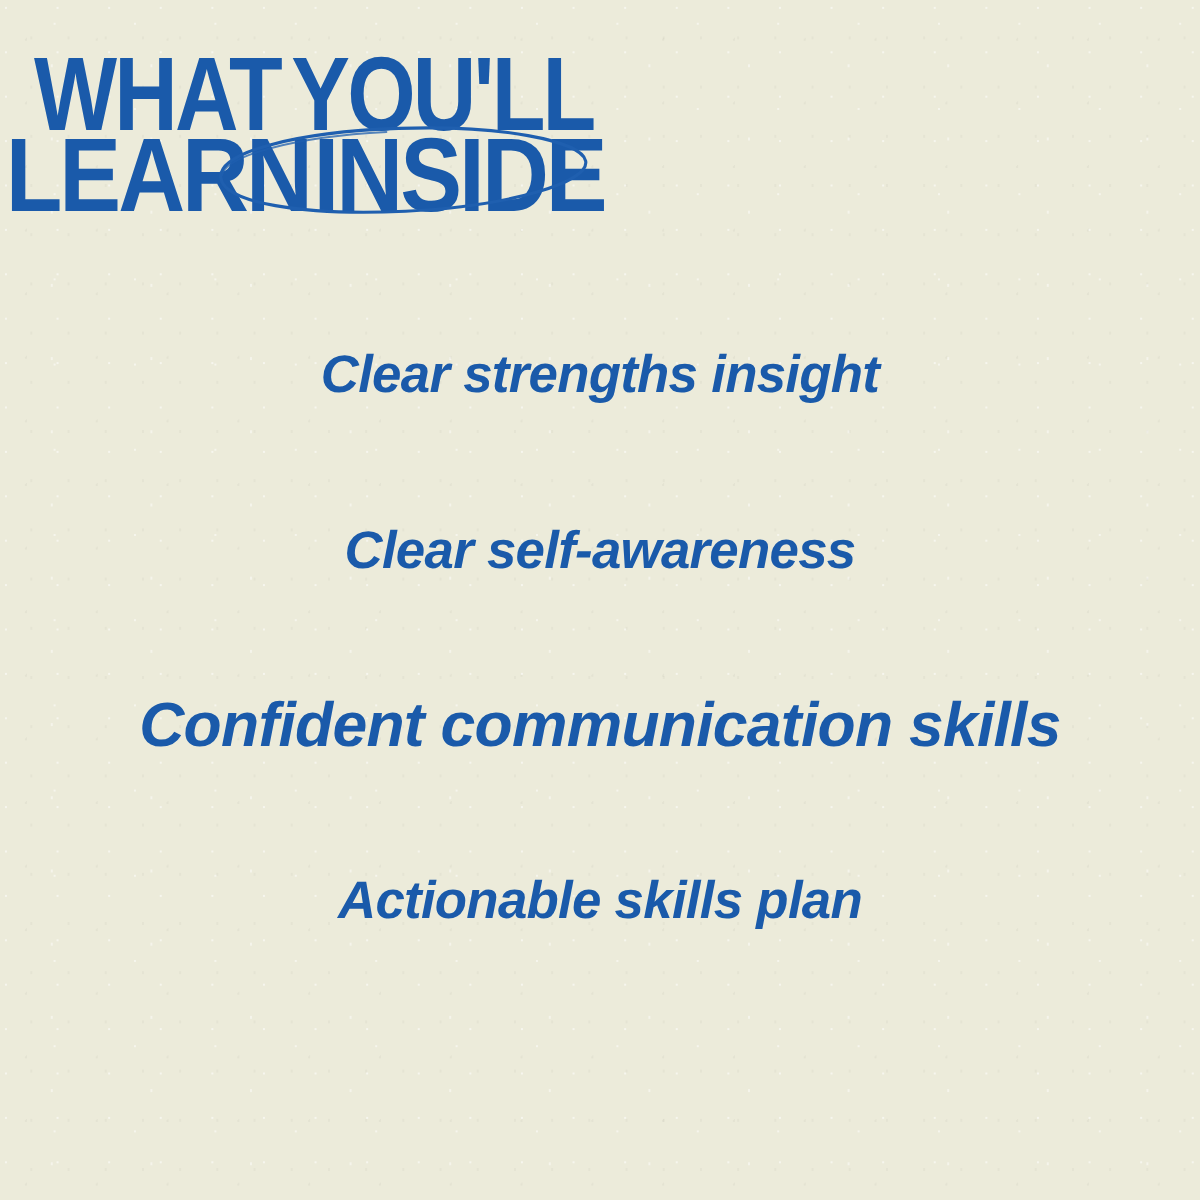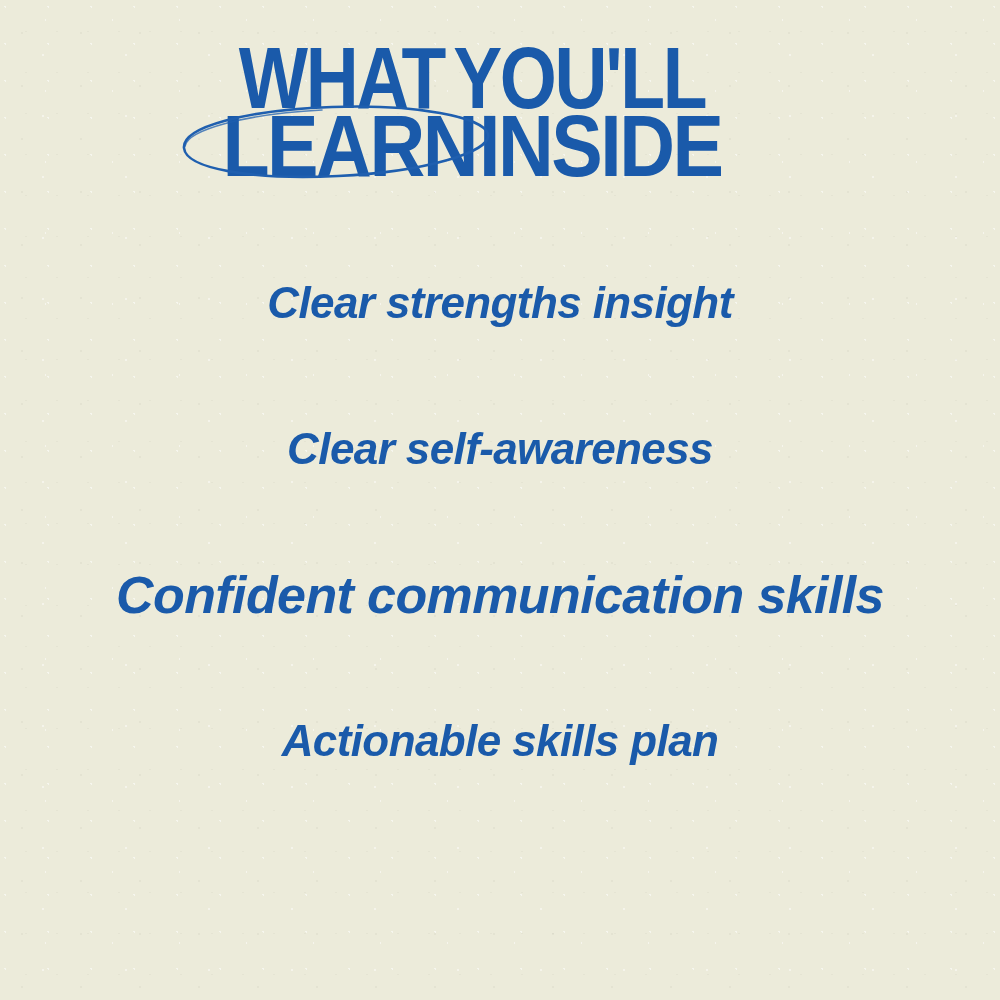--- a/index.html
+++ b/index.html
@@ -32,21 +32,20 @@
     background-size: 43px 37px, 59px 53px, 67px 71px, 31px 41px, 83px 61px;
     overflow: hidden;
   }
 
   
   .headline {
     position: absolute;
     top: 42px;
     left: 0;
     width: 944px;
-    text-align: center;
     user-select: none;
   }
   .headline-line {
     display: block;
     position: relative;
     color: #1a5aaa;
     font-family: "Liberation Sans", sans-serif;
     font-weight: 700;
     font-stretch: condensed;
     letter-spacing: -2.5px;
@@ -83,21 +82,21 @@
   .circle-annotation svg {
     display: block;
     width: 322px;
     height: 82px;
     overflow: visible;
   }
 
   
   .benefits {
     position: absolute;
-    top: 230px;
+    top: 240px;
     left: 0;
     width: 1000px;
   }
   .benefit-row {
     width: 1000px;
     height: 146px;
     display: flex;
     align-items: center;
     justify-content: center;
   }

